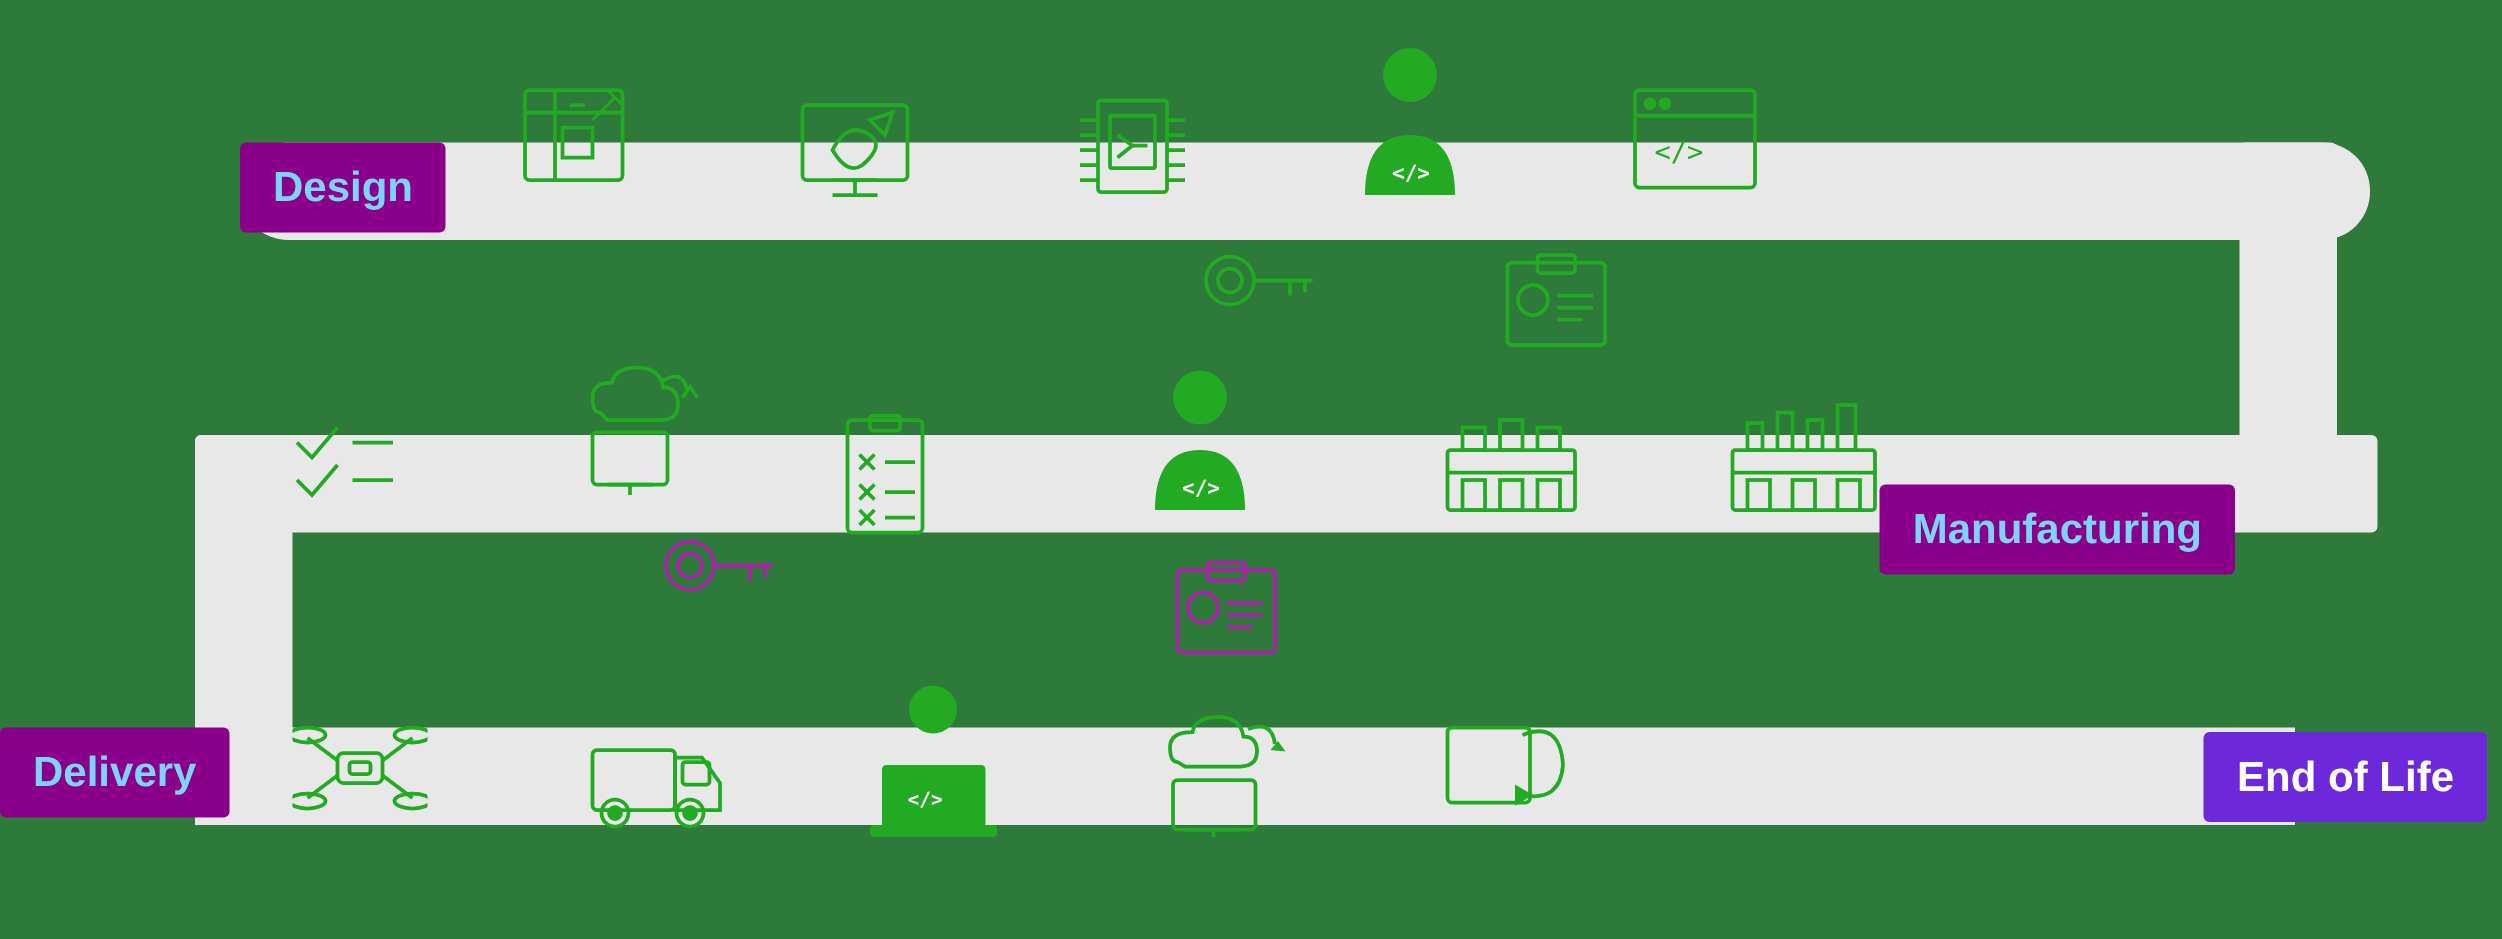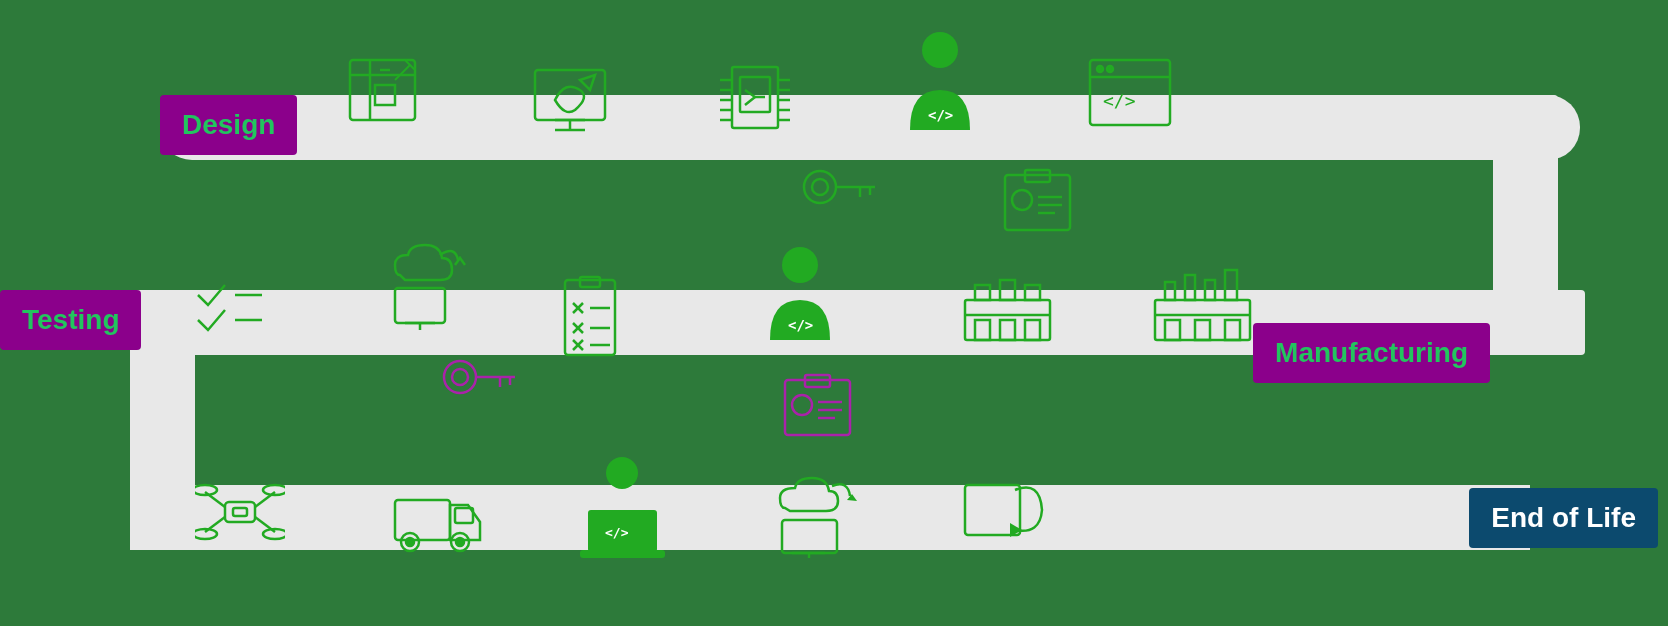--- a/index.html
+++ b/index.html
@@ -22,21 +22,21 @@
     .track {
       position: absolute;
       background: #e8e8e8;
       border-radius: 4px;
     }
 
     
     .phase-label {
       position: absolute;
       background: #8b008b;
-      color: #22c55e;
+      color: #7dd3fc;
       font-size: 28px;
       font-weight: bold;
       padding: 14px 22px;
       border-radius: 4px;
       white-space: nowrap;
       z-index: 10;
     }
 
     .label-design {
       top: 95px;
@@ -113,30 +113,30 @@
   <div class="track" style="top:290px; left:130px; width:65px; height:255px;"></div>
 
   <div class="track" style="top:485px; left:130px; width:1400px; height:65px; border-radius:0 0 0 0;"></div>
 
   <div style="position:absolute; top:485px; left:1490px; width:0; height:0; border-top:32px solid transparent; border-bottom:32px solid transparent; border-left:50px solid #e8e8e8; z-index:6;"></div>
 
   <div class="phase-label label-design">
     <span>Design</span>
   </div>
 
-  <div class="phase-label label-testing">
-    <span>Testing</span>
-  </div>
 
   <div class="phase-label label-manufacturing">
     <span>Manufacturing</span>
   </div>
 
-
-  <div class="phase-label label-eol" style="position:absolute; top:488px; right:10px; background:#0c4a6e; color:white; font-size:28px; font-weight:bold; padding:14px 22px; border-radius:4px; z-index:10;">
+  <div class="phase-label label-delivery">
+    <span>Delivery</span>
+  </div>
+
+  <div class="phase-label label-eol" style="position:absolute; top:488px; right:10px; background:#6d28d9; color:white; font-size:28px; font-weight:bold; padding:14px 22px; border-radius:4px; z-index:10;">
     <span>End of Life</span>
   </div>
 
   <div class="icon icon-r1-1">
     <svg width="90" height="90" viewBox="0 0 90 90" fill="none" stroke="#22aa22" stroke-width="2.5">
       <rect x="10" y="15" width="65" height="60" rx="3"></rect>
       <line x1="10" y1="30" x2="75" y2="30"></line>
       <line x1="30" y1="15" x2="30" y2="75"></line>
       <path d="M35 40 L55 40 L55 60 L35 60 Z"></path>
       <path d="M40 25 L50 25"></path>

